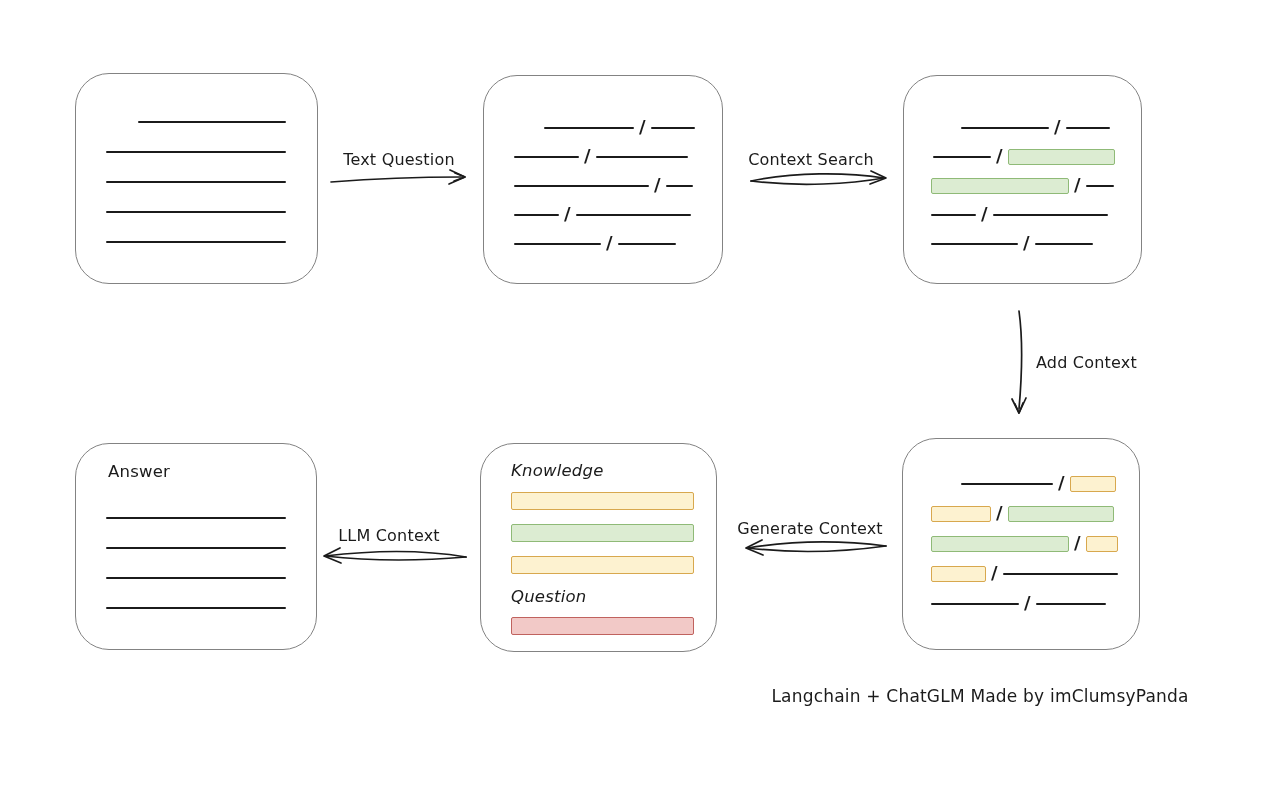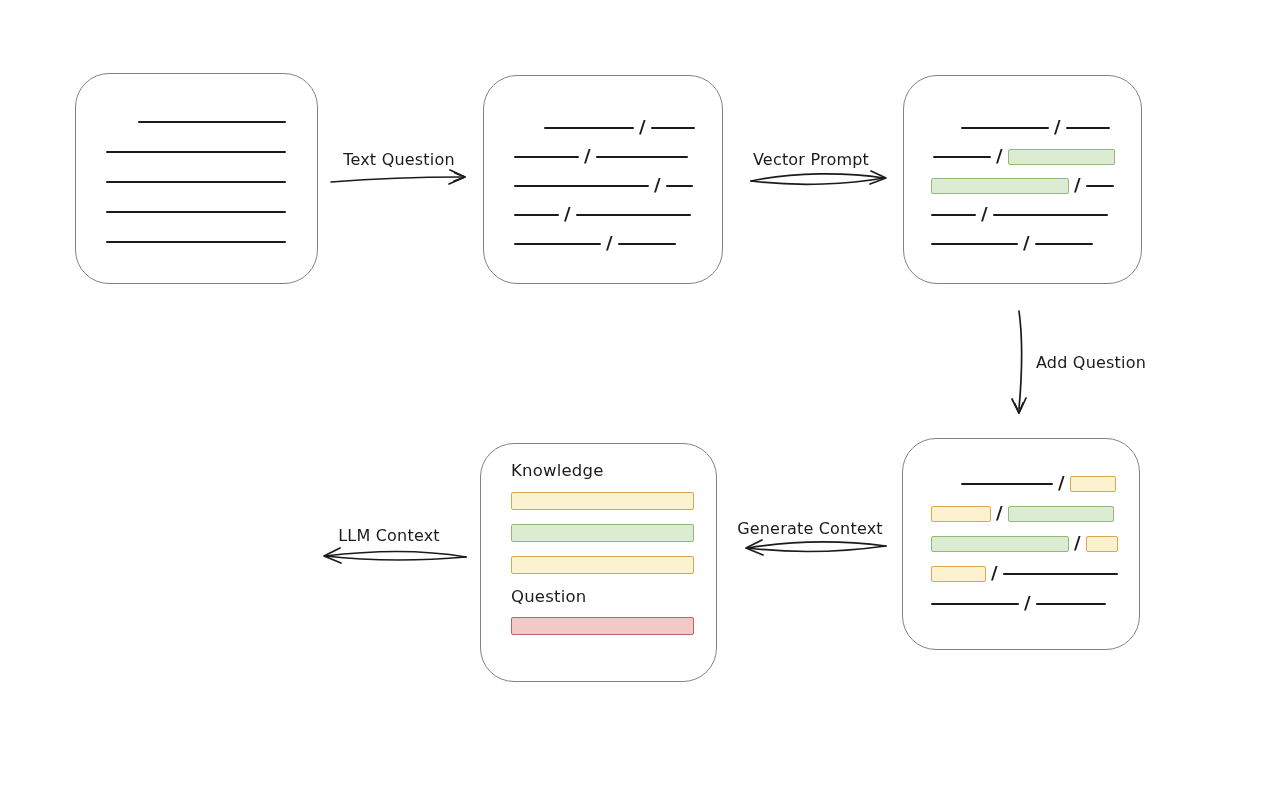--- a/index.html
+++ b/index.html
@@ -15,21 +15,21 @@
     position:absolute;
     background:#ffffff;
     border:1.6px solid var(--box-border,#838383);
     border-radius:34px;
     box-sizing:border-box;
   }
   .box-document{left:75px;top:73px;width:243px;height:211px;}
   .box-chunks{left:483px;top:75px;width:240px;height:209px;}
   .box-vector{left:903px;top:75px;width:239px;height:209px;}
   .box-context{left:902px;top:438px;width:238px;height:212px;}
-  .box-prompt{left:480px;top:443px;width:237px;height:239px;}
+  .box-prompt{left:480px;top:443px;width:237px;height:209px;font-style:italic;}
   .box-answer{left:75px;top:443px;width:242px;height:207px;}
 
   .rows{position:absolute;left:0;right:0;}
   .box-document .rows{top:33px;}
   .box-chunks .rows{top:37px;}
   .box-vector .rows{top:37px;}
   .box-context .rows{top:30px;}
   .box-answer .rows{top:59px;}
   .row{display:flex;align-items:center;box-sizing:border-box;}
   .row-h30 .row{height:30px;}
@@ -191,27 +191,45 @@
           <div class="chunk bar green"></div>
           <div class="chunk bar yellow"></div>
         </div>
       <div class="box-title q">Question</div>
       <div class="bars">
           <div class="chunk bar red"></div>
         </div>
     </div>
   </div>
 
+  <div class="box box-answer">
+    <div class="box-title">Answer</div>
+    <div class="rows row-h30">
+        <div class="row" style="padding-left: 30px;">
+          <span class="hline" style="width: 180px;"></span>
+        </div>
+        <div class="row" style="padding-left: 30px;">
+          <span class="hline" style="width: 180px;"></span>
+        </div>
+        <div class="row" style="padding-left: 30px;">
+          <span class="hline" style="width: 180px;"></span>
+        </div>
+        <div class="row" style="padding-left: 30px;">
+          <span class="hline" style="width: 180px;"></span>
+        </div>
+      </div>
+  </div>
 
   <div class="flow-label lbl-text-splitter">Text Question</div>
-  <div class="flow-label lbl-vector-search">Vector Prompt</div>
-  <div class="flow-label lbl-add-context">Add Question</div>
+  <div class="flow-label lbl-vector-search">Context Search</div>
+  <div class="flow-label lbl-add-context">Add Context</div>
   <div class="flow-label lbl-generate-prompt">Generate Context</div>
   <div class="flow-label lbl-llm-response">LLM Context</div>
 
+  <div class="caption">Langchain + ChatGLM Made by imClumsyPanda</div>
 
   <svg class="arrows" width="1262" height="792" viewBox="0 0 1262 792">
     <g>
       <path d="M331,182 C370,179 420,177 461,177"></path>
       <path d="M450,170 L465,177 L449,184"></path>
       <path d="M455,173 L465,177 L454,181"></path>
     </g>
     <g>
       <path d="M751,181 C795,172 845,172 884,178"></path>
       <path d="M751,181 C800,187 850,184 884,178"></path>

